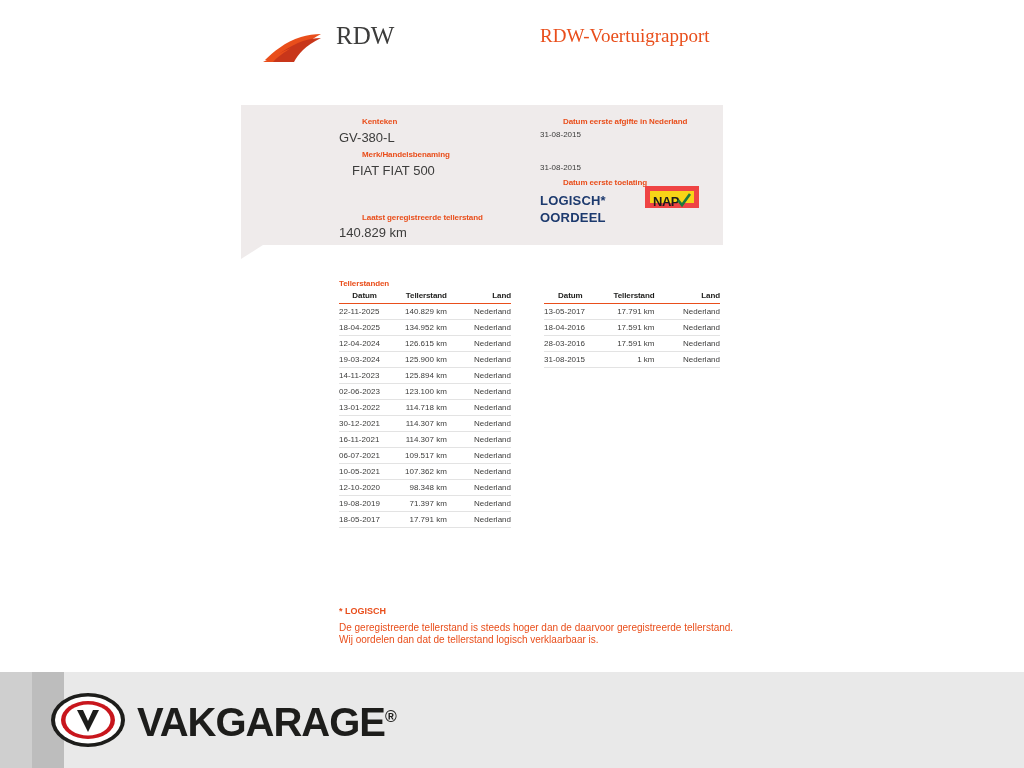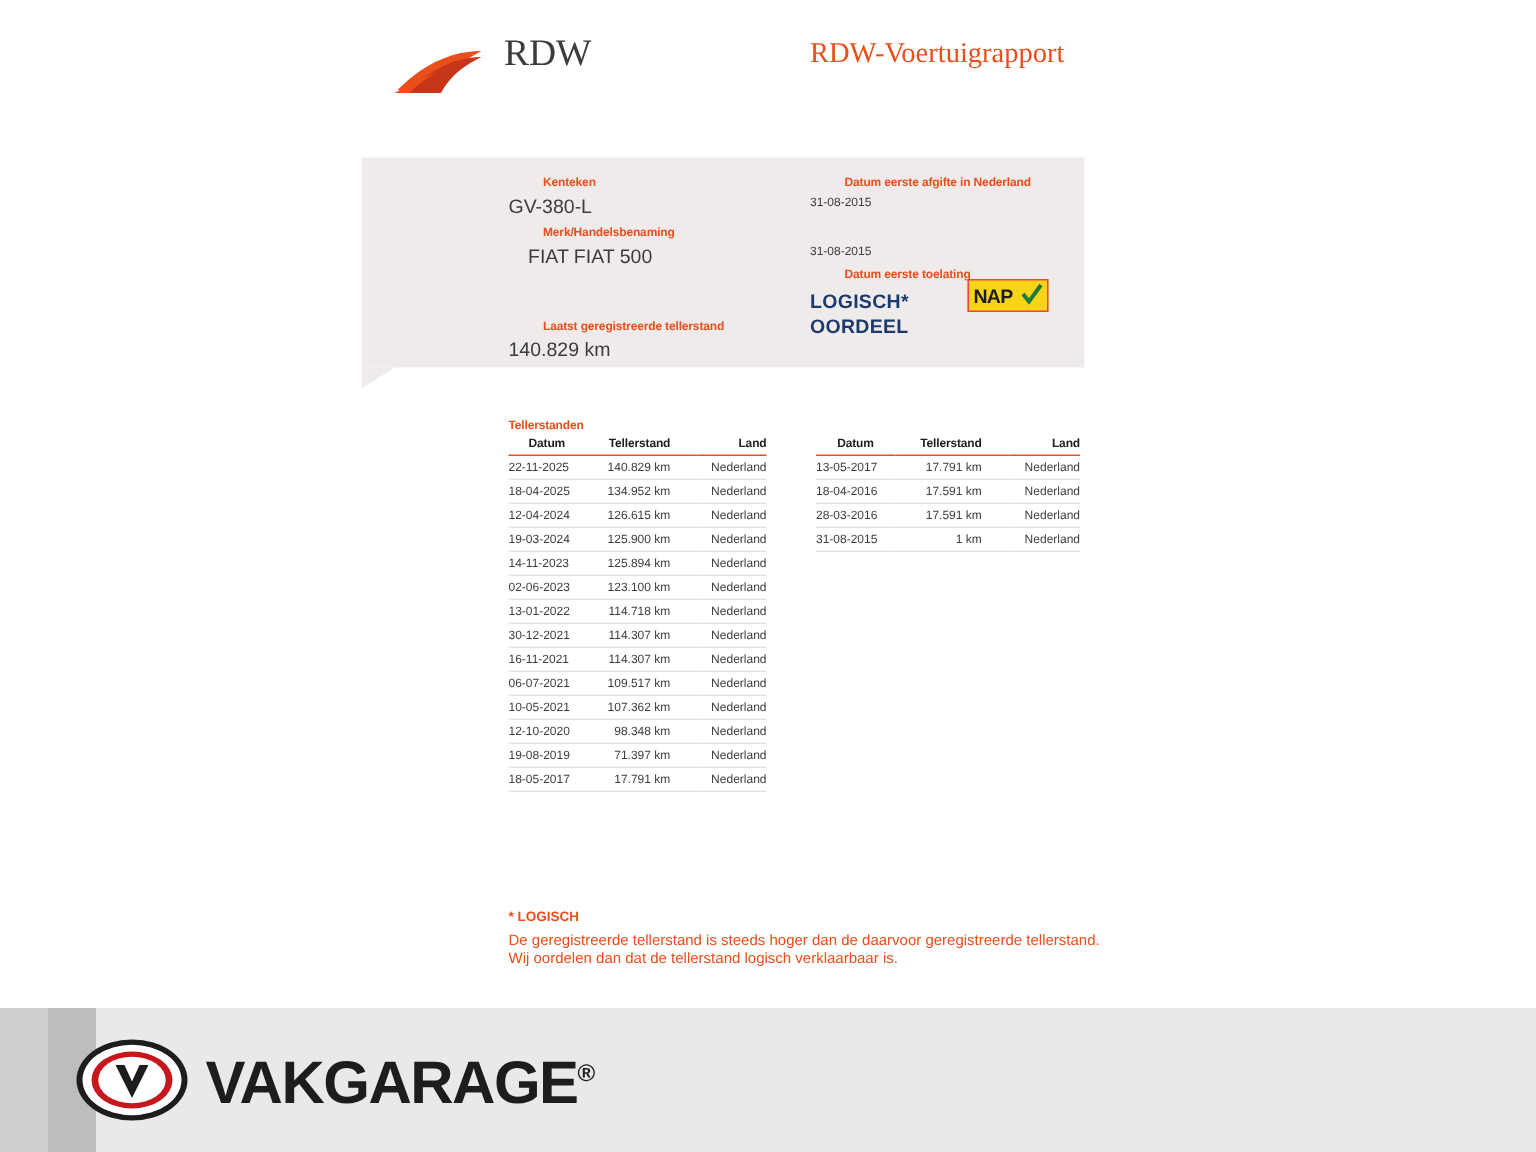--- a/index.html
+++ b/index.html
@@ -137,21 +137,21 @@
     line-height: 17px;
     letter-spacing: 0.2px;
   }
   .nap-badge {
     position: absolute;
     left: 645px;
     top: 186px;
     width: 54px;
     height: 22px;
     background: #f7d417;
-    border: 1px solid #ef4444;
+    border: 5px solid #ef4444;
     box-sizing: border-box;
   }
   .nap-text {
     position: absolute;
     left: 3px;
     top: 3px;
     font-size: 13px;
     font-weight: bold;
     color: #1d1d1b;
     font-family: "Liberation Sans", sans-serif;

